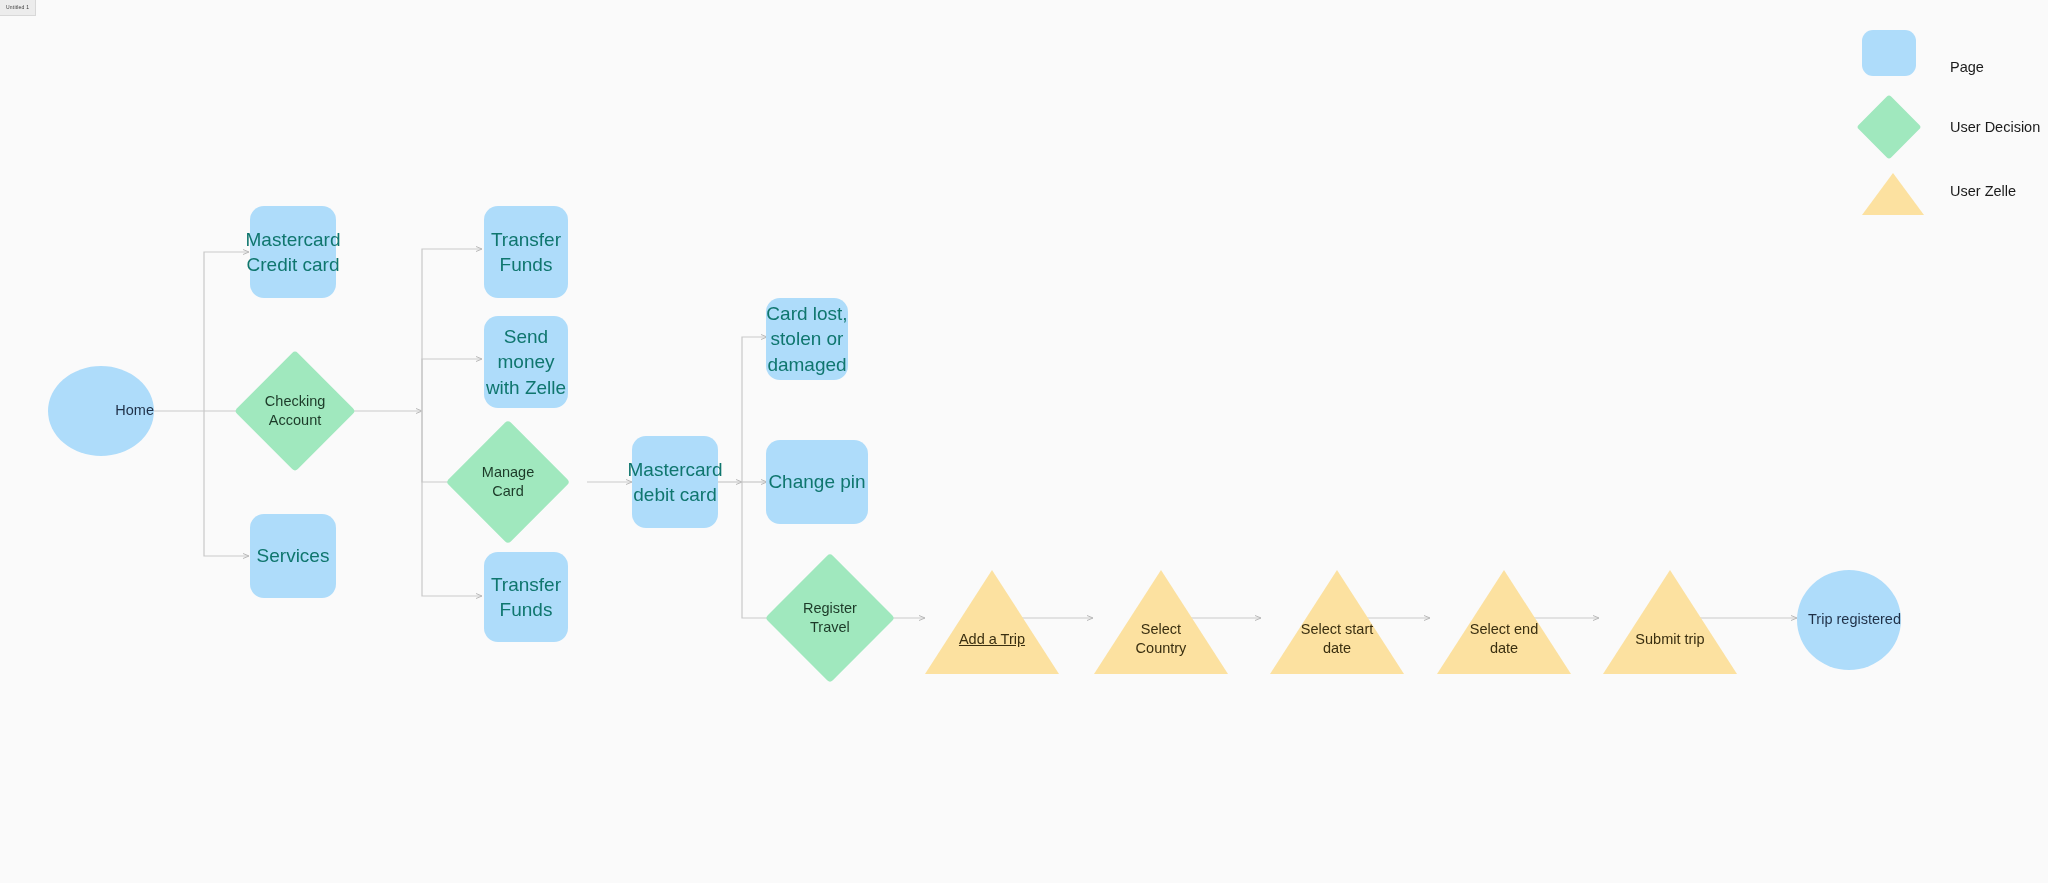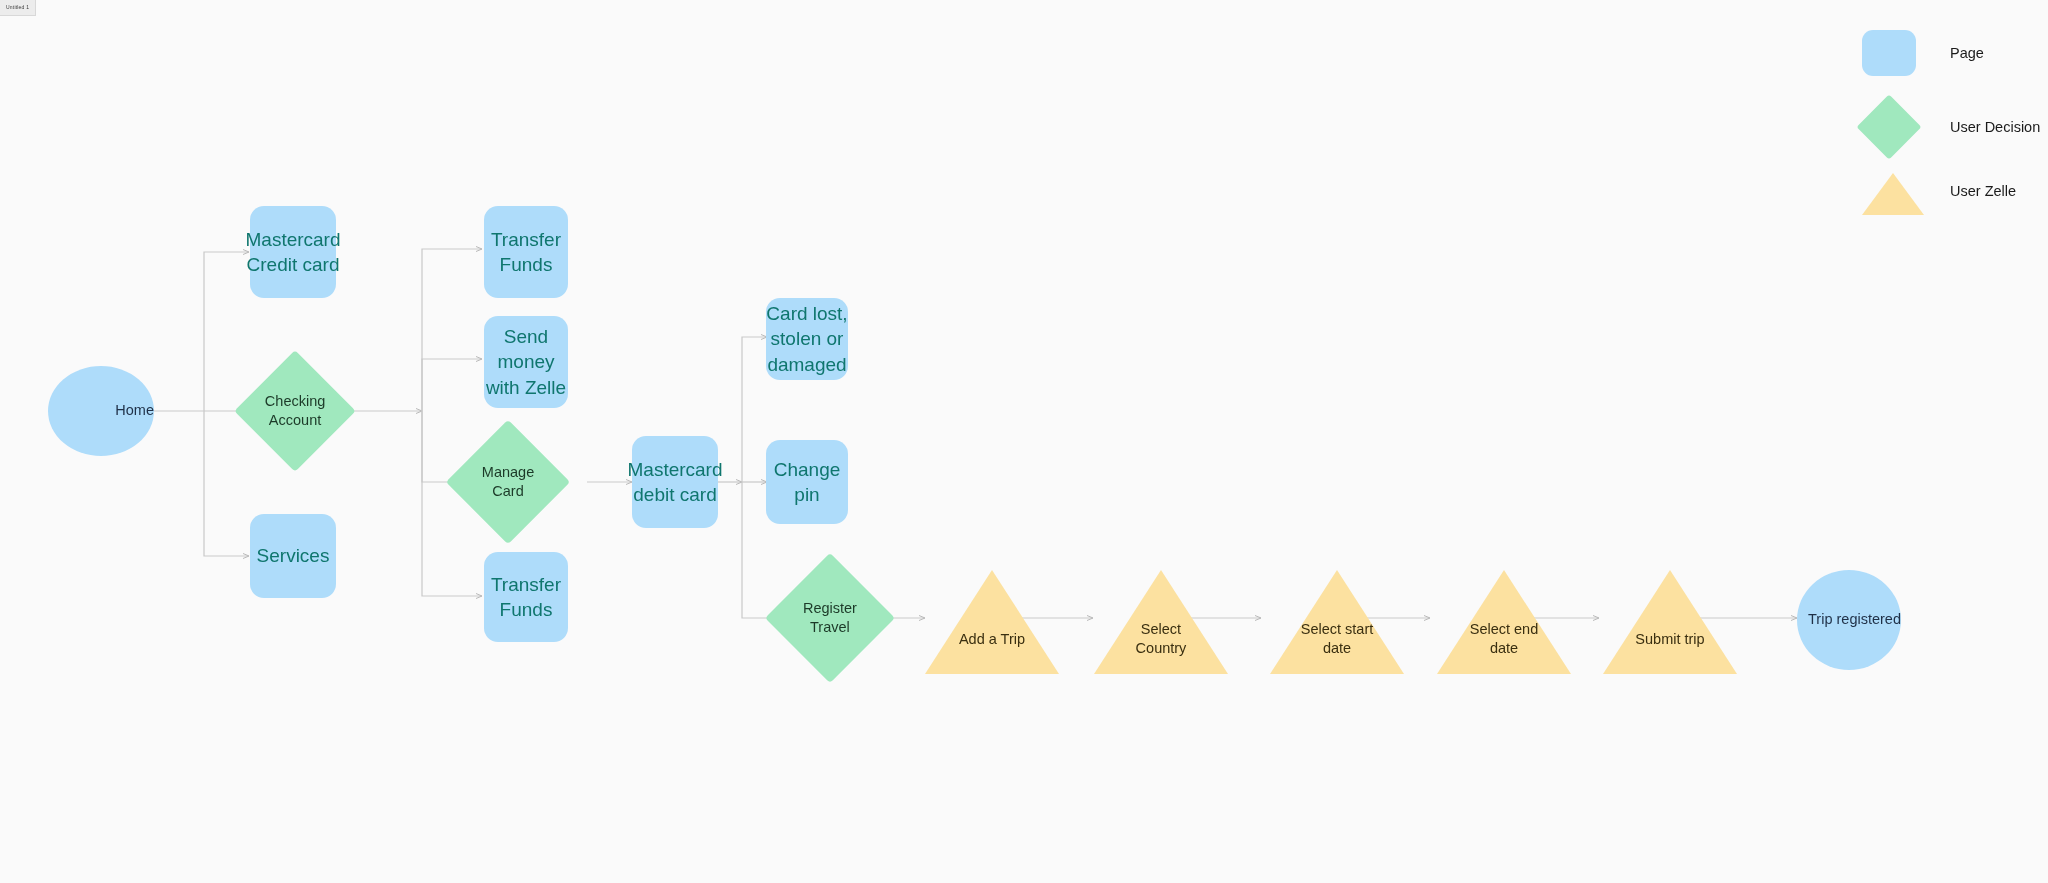--- a/index.html
+++ b/index.html
@@ -196,30 +196,30 @@
     <span class="lbl">Mastercard
 debit card</span>
   </div>
 
   <div class="node page" style="left:766px;top:298px;width:82px;height:82px;justify-content:center;">
     <span class="lbl">Card lost,
 stolen or
 damaged</span>
   </div>
 
-  <div class="node page" style="left:766px;top:440px;width:82px;height:84px;">
+  <div class="node page" style="left:766px;top:440px;width:102px;height:84px;">
     <span class="lbl">Change pin</span>
   </div>
 
   <div class="node diamond" style="left:784px;top:572px;width:92px;height:92px;">
     <span class="lbl">Register
 Travel</span>
   </div>
 
-  <div class="node tri" style="left:925px;top:570px;width:134px;height:104px;">
+  <div class="node tri" style="left:925px;top:570px;width:134px;height:104px;text-decoration:underline;">
     <span class="shape"></span>
     <span class="lbl">Add a Trip</span>
   </div>
 
   <div class="node tri" style="left:1094px;top:570px;width:134px;height:104px;">
     <span class="shape"></span>
     <span class="lbl">Select
 Country</span>
   </div>
 
@@ -239,21 +239,21 @@
     <span class="shape"></span>
     <span class="lbl">Submit trip</span>
   </div>
 
   <div class="node circle" style="left:1797px;top:570px;width:104px;height:100px;">
     <span class="lbl">Trip registered</span>
   </div>
 
   <div id="legend">
     <div class="leg-sq" style="left:0px;  top:12px;"></div>
-    <div class="leg-text" style="left:88px; top:27px;">Page</div>
+    <div class="leg-text" style="left:88px; top:41px;">Page</div>
 
     <div class="leg-dia" style="left:4px;  top:86px;"></div>
     <div class="leg-text" style="left:88px; top:101px;">User Decision</div>
 
     <div class="leg-tri" style="left:0px;  top:155px;"></div>
     <div class="leg-text" style="left:88px; top:165px;">User Zelle</div>
   </div>
 
 </div>
 

